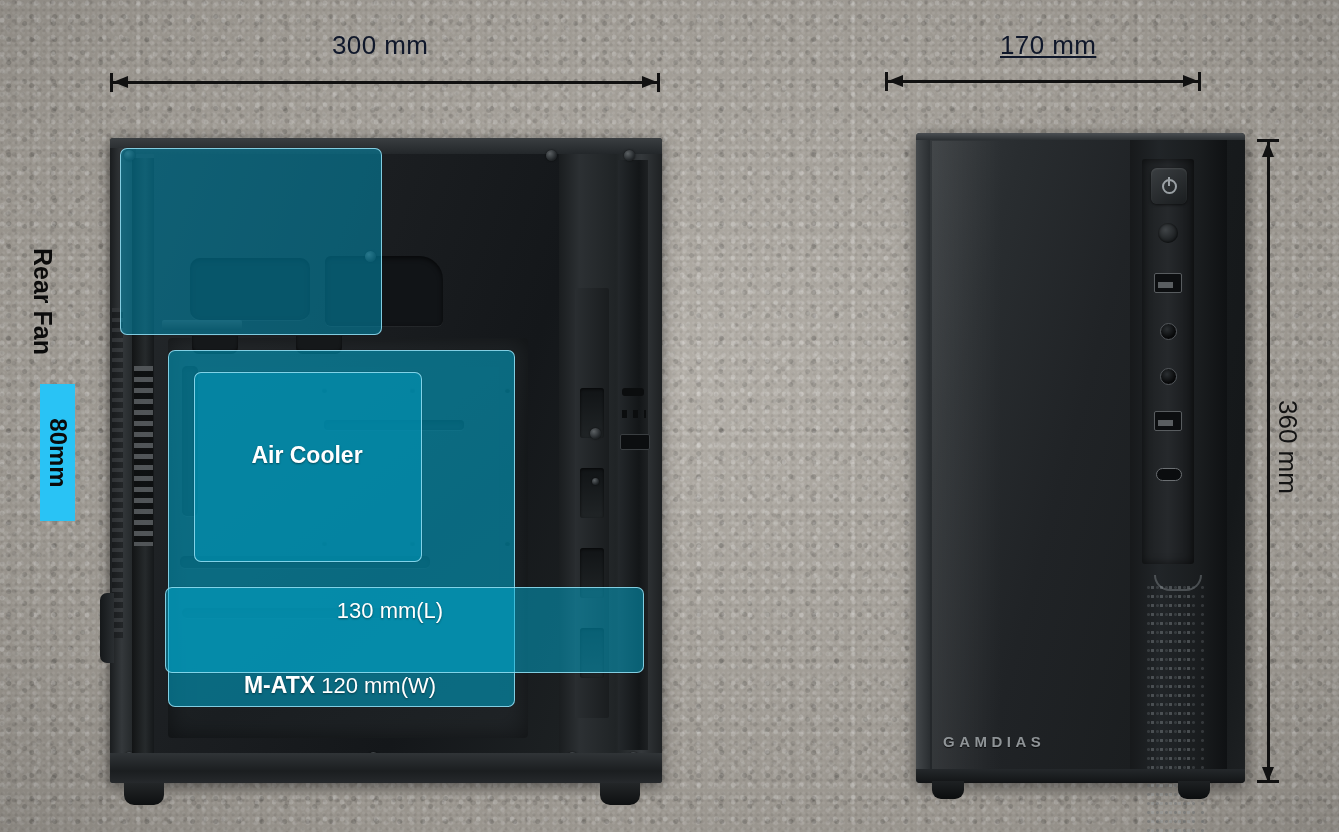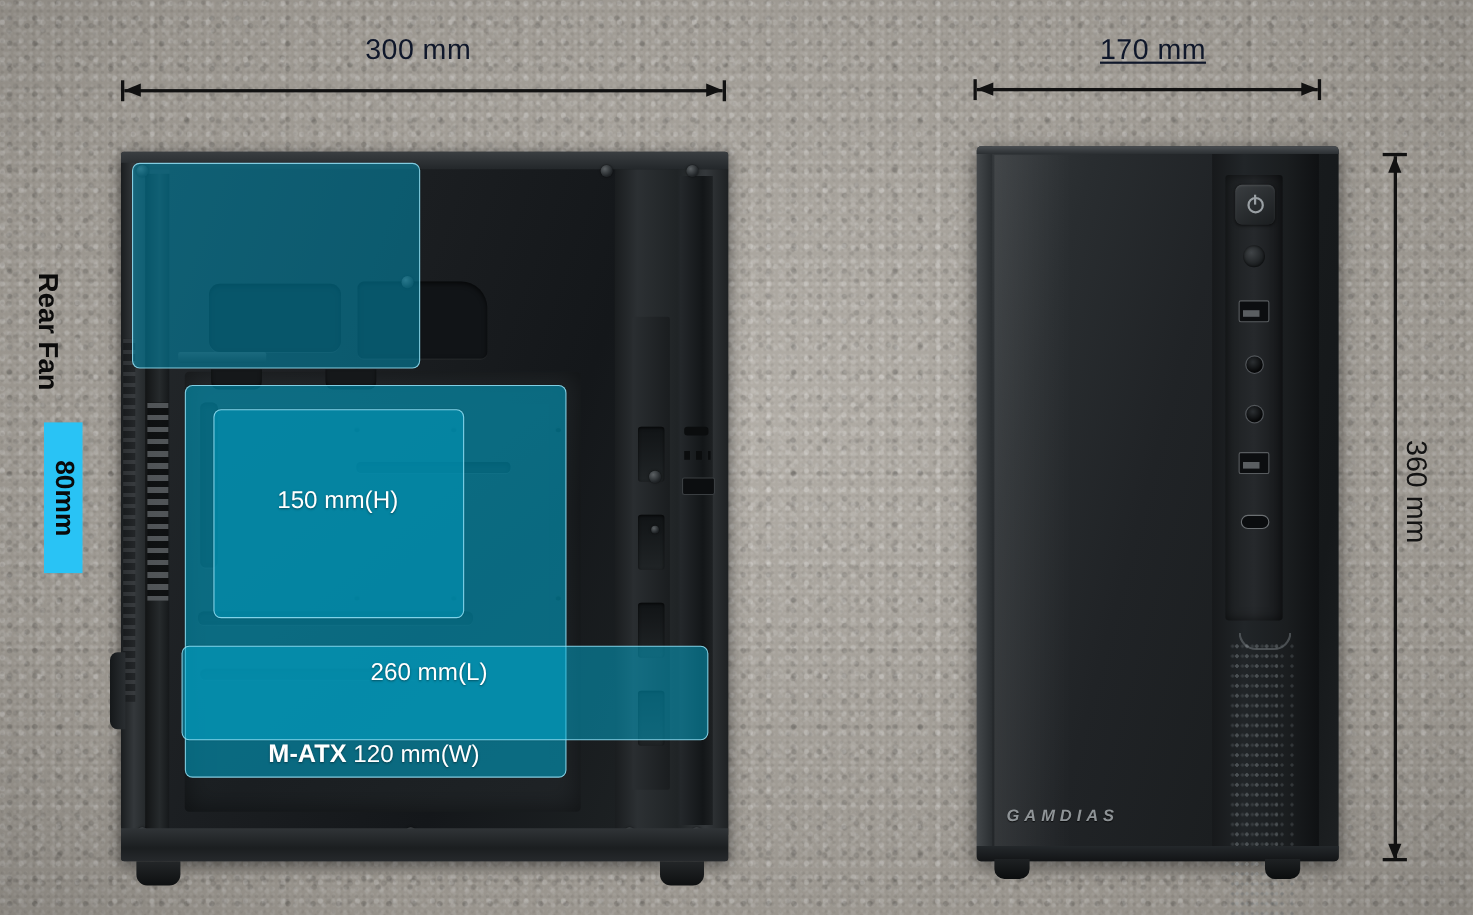--- a/index.html
+++ b/index.html
@@ -189,21 +189,21 @@
   .ovl-lbl{
     position:absolute;color:#fff;text-align:center;white-space:nowrap;
     text-shadow:0 1px 2px rgba(0,0,0,.45);
   }
   .ovl-lbl .t1{font-size:23px;font-weight:bold;display:block;line-height:1.18;}
   .ovl-lbl .t2{font-size:22px;display:block;line-height:1.18;}
   .ovl-lbl.inline{font-size:22px;}
   .ovl-lbl.inline b{font-size:23px;font-weight:bold;}
 
   
-  #caseR{position:absolute;left:888px;top:133px;width:329px;height:650px;font-style:italic;}
+  #caseR{position:absolute;left:916px;top:133px;width:329px;height:650px;}
   .cr-body{
     position:absolute;inset:0;border-radius:4px;
     background:linear-gradient(100deg,#3a3e41 0%,#2c3033 10%,#212426 32%,#191c1e 60%,#15181a 86%,#1d2022 100%);
     box-shadow:0 4px 16px rgba(0,0,0,.5);
   }
   .cr-topedge{
     position:absolute;left:0;top:0;width:100%;height:7px;
     background:linear-gradient(180deg,#4a4e52,#2b2f32);border-radius:4px 4px 0 0;
   }
   .cr-sideL{
@@ -397,26 +397,26 @@
     <div class="foot" style="left:14px;top:645px;"></div>
     <div class="foot" style="left:490px;top:645px;"></div>
   </div>
 
   <div class="ovl psu" style="left:120px;top:148px;width:260px;height:185px;"></div>
 
   <div class="ovl matx" style="left:168px;top:350px;width:345px;height:355px;"></div>
 
   <div class="ovl" style="left:194px;top:372px;width:226px;height:188px;"></div>
   <div class="ovl-lbl" style="left:204px;top:442px;width:206px;">
-    <span class="t2">150 mm(H)</span>
+    <span class="t1">Air Cooler</span>
   </div>
 
   <div class="ovl vga" style="left:165px;top:587px;width:477px;height:84px;"></div>
   <div class="ovl-lbl" style="left:290px;top:598px;width:200px;">
-    <span class="t2">260 mm(L)</span>
+    <span class="t2">130 mm(L)</span>
   </div>
 
   <div class="ovl-lbl inline" style="left:190px;top:672px;width:300px;">
     <b>M-ATX</b>
     <span style="display:inline">120 mm(W)</span>
   </div>
 
   <div id="caseR">
     <div class="cr-body"></div>
     <div class="cr-front"></div>

